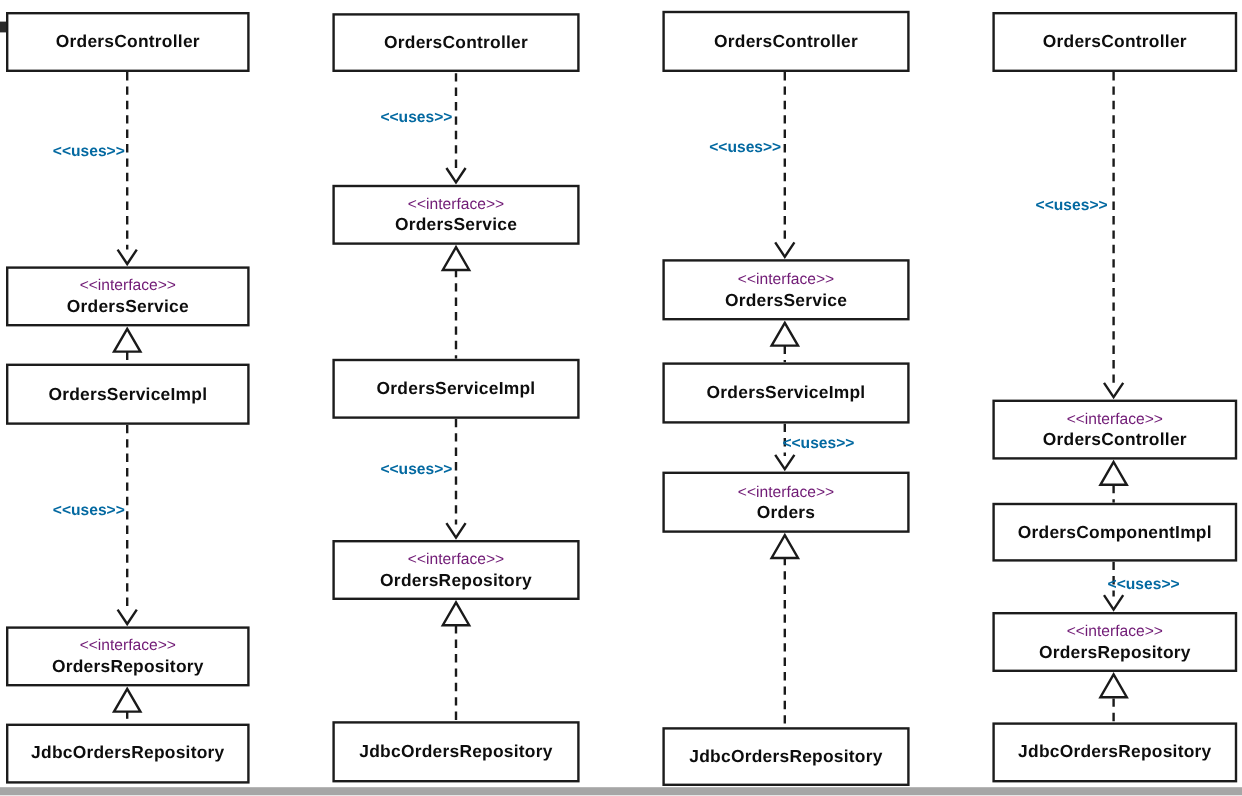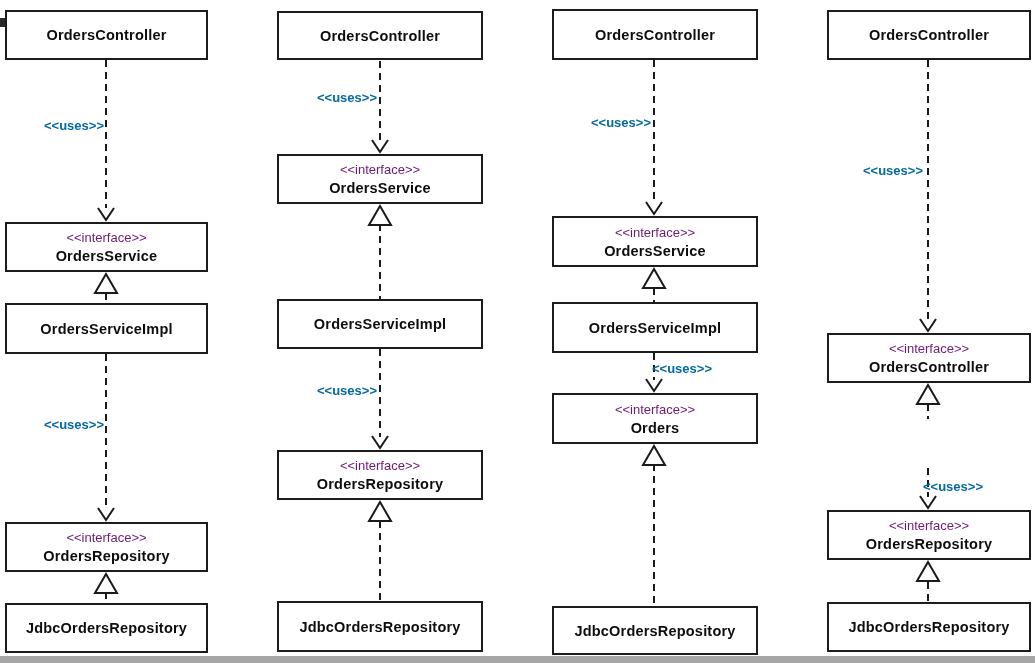--- a/index.html
+++ b/index.html
@@ -167,20 +167,23 @@
   </div>
 
   <div class="box" style="left:827px;top:10px;width:204px;height:50px;">
     <span class="cname">OrdersController</span>
   </div>
   <span class="uses" style="left:863px;top:163px;">&lt;&lt;uses&gt;&gt;</span>
   <div class="box" style="left:827px;top:333px;width:204px;height:50px;">
     <span class="stereo">&lt;&lt;interface&gt;&gt;</span>
     <span class="cname">OrdersController</span>
   </div>
+  <div class="box" style="left:827px;top:419px;width:204px;height:49px;">
+    <span class="cname">OrdersComponentImpl</span>
+  </div>
   <span class="uses" style="left:923px;top:479px;">&lt;&lt;uses&gt;&gt;</span>
   <div class="box" style="left:827px;top:510px;width:204px;height:50px;">
     <span class="stereo">&lt;&lt;interface&gt;&gt;</span>
     <span class="cname">OrdersRepository</span>
   </div>
   <div class="box" style="left:827px;top:602px;width:204px;height:50px;">
     <span class="cname">JdbcOrdersRepository</span>
   </div>
 
   <div class="edge-artifact"></div>

